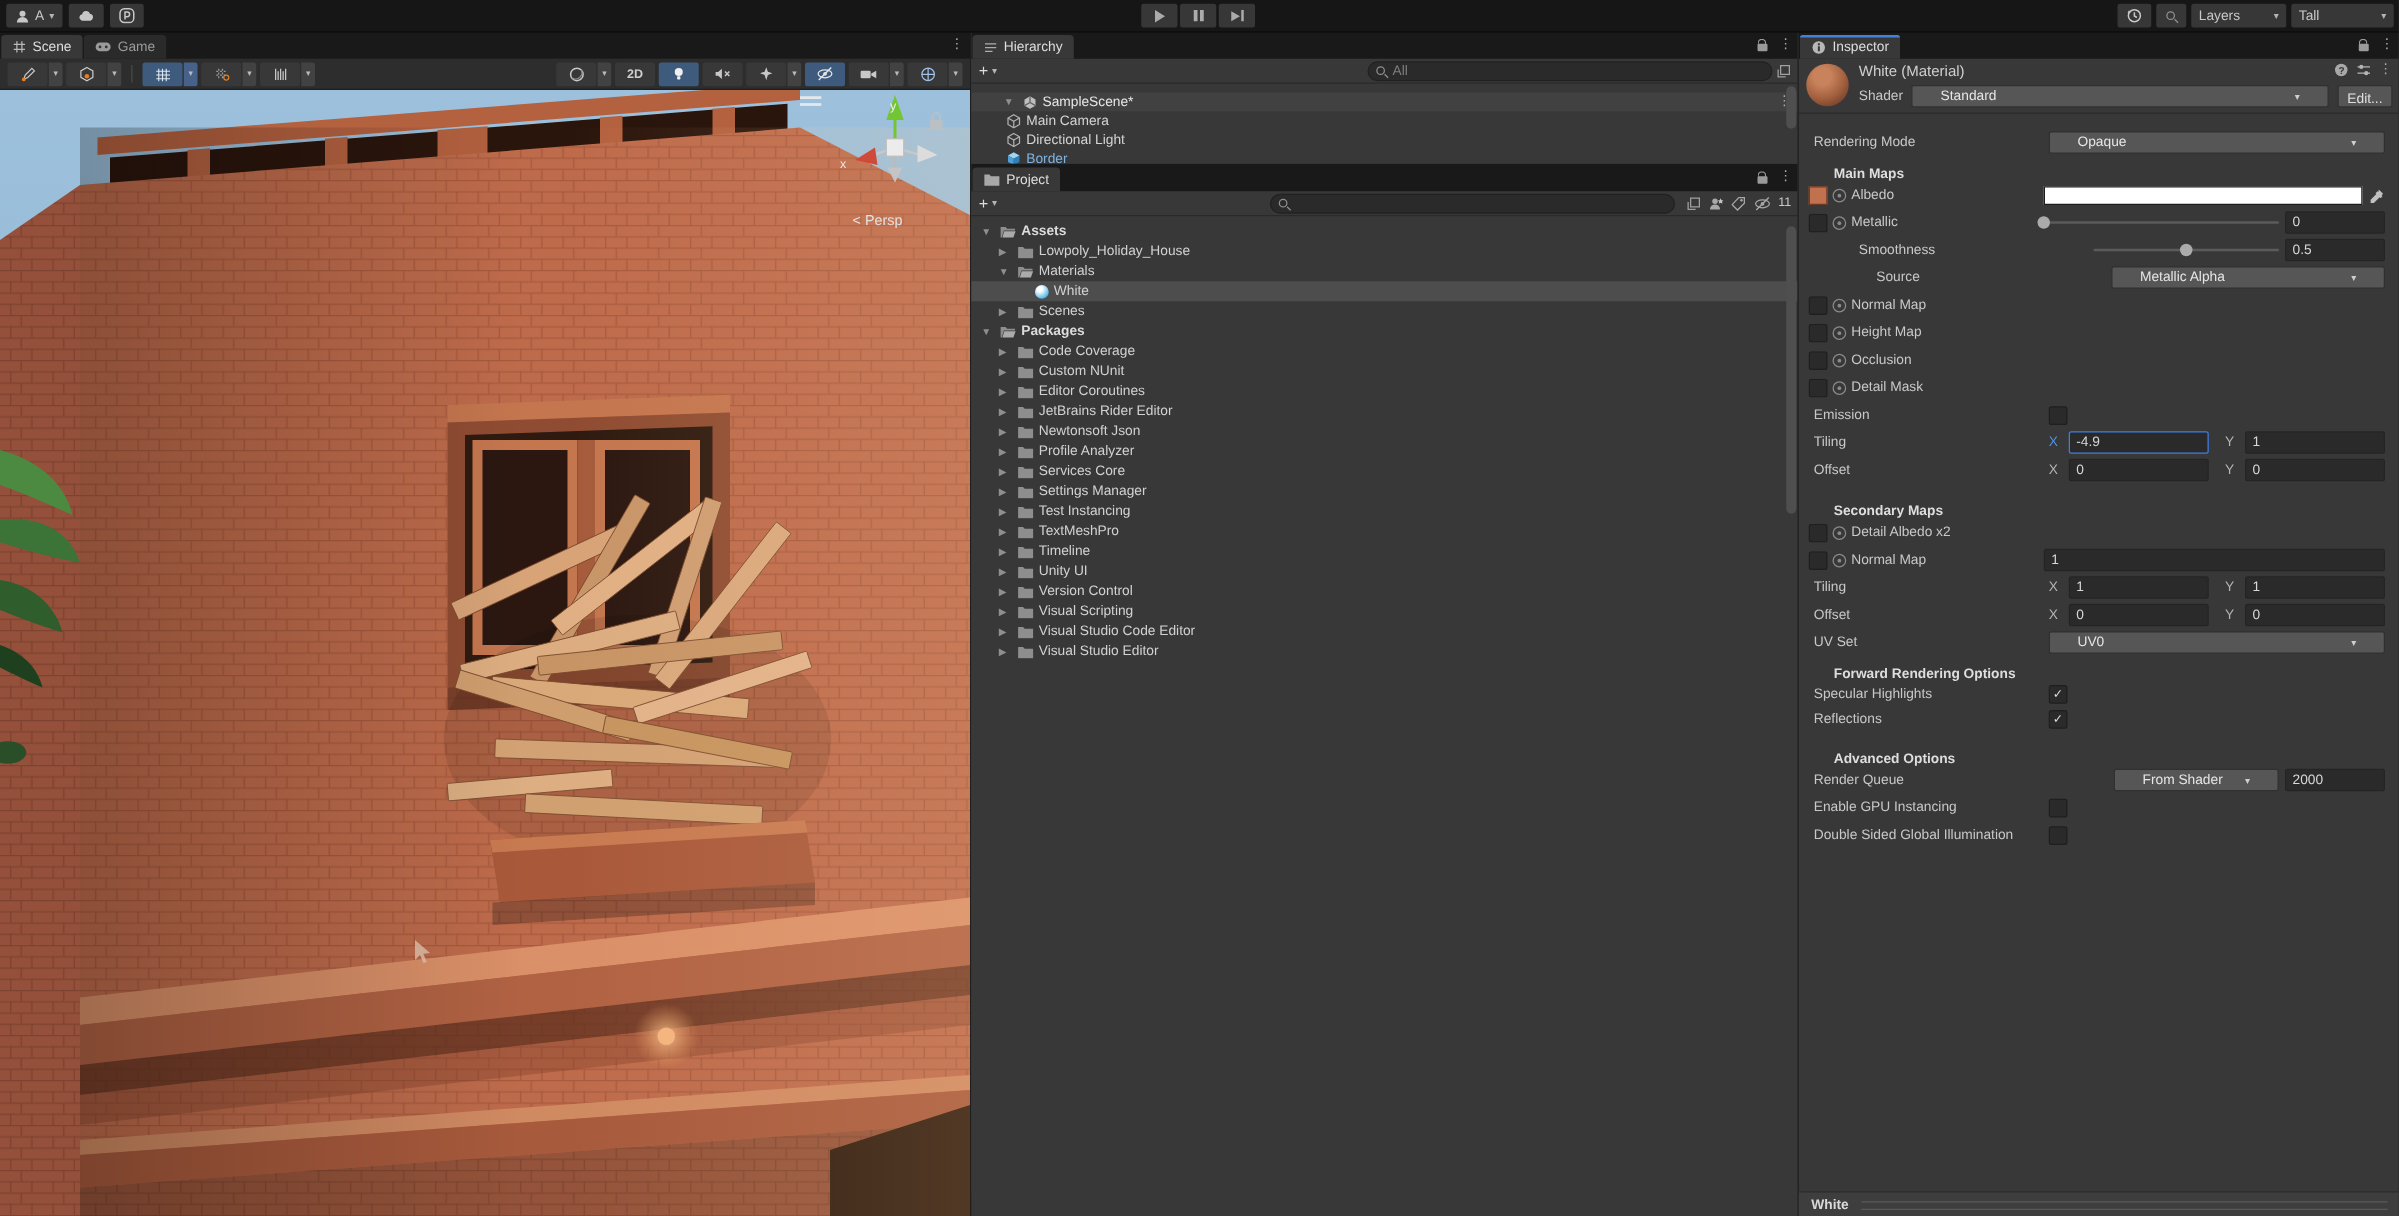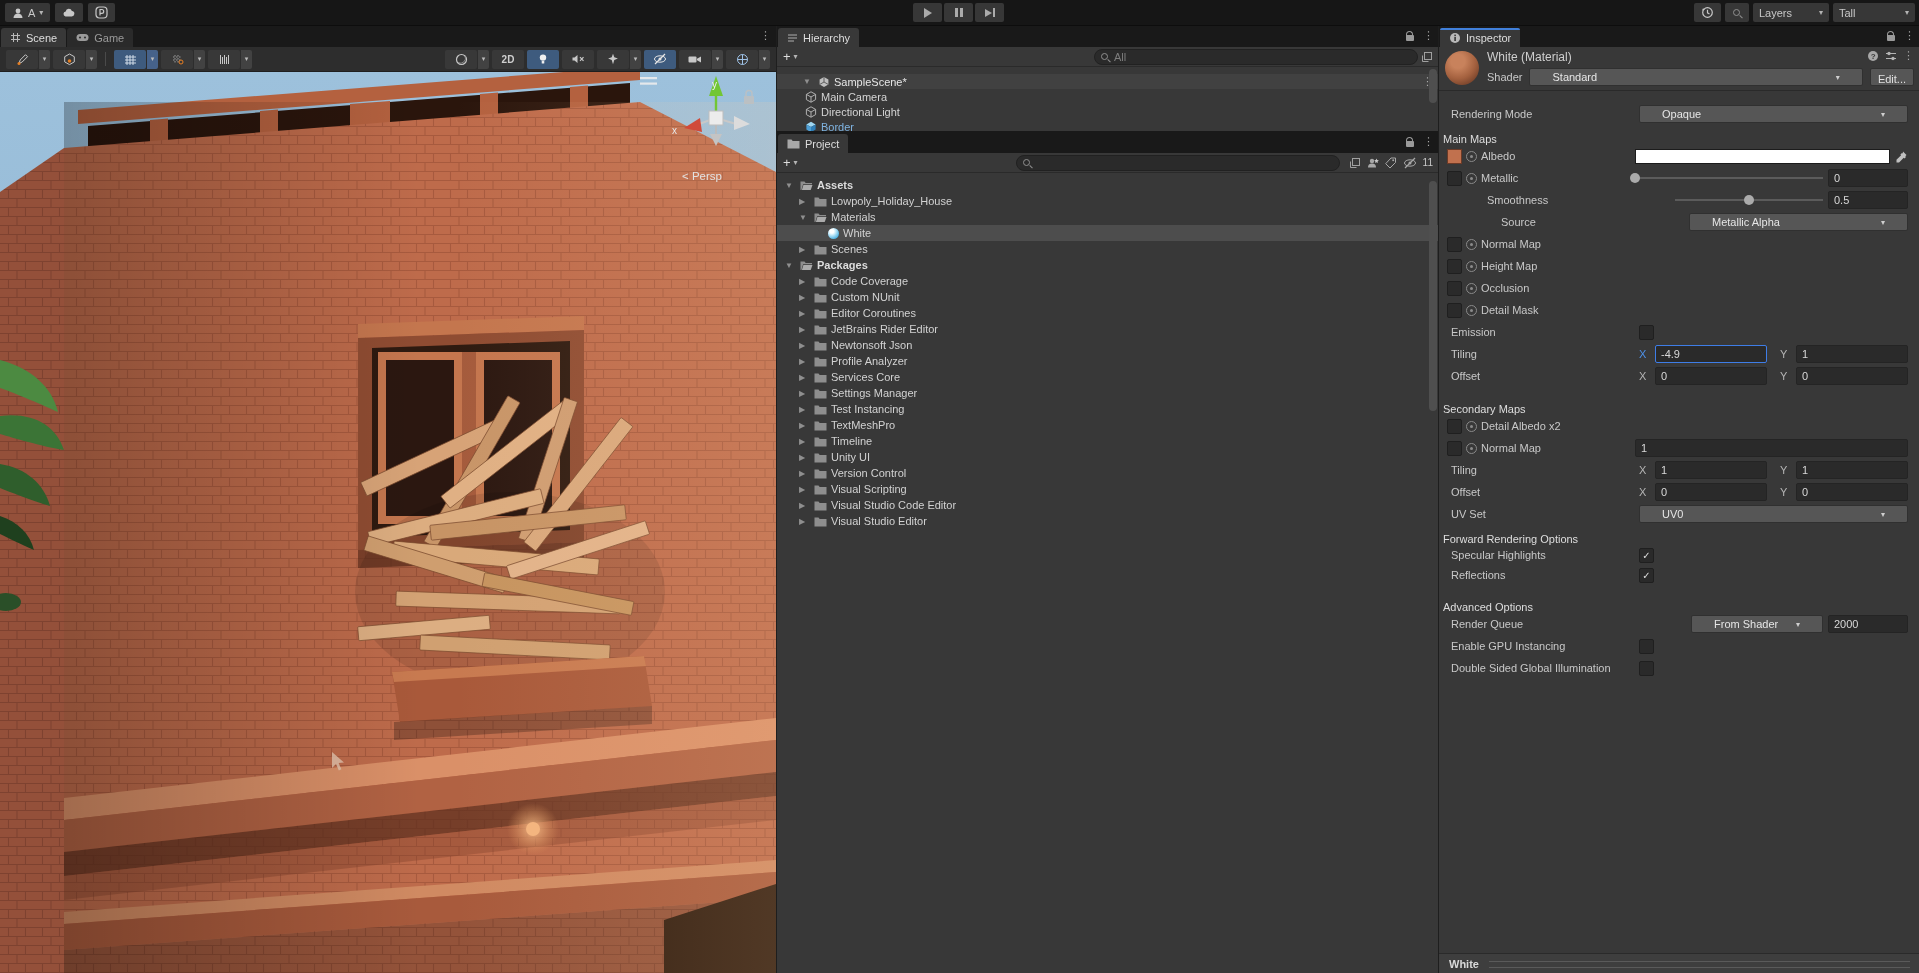--- a/index.html
+++ b/index.html
@@ -92,21 +92,21 @@
   .ihr .l1{display:flex;align-items:flex-start;color:#CFCFCF;font-size:12px;gap:6px}
   .l1 .sp{flex:1}
   .ihr .l2{display:flex;align-items:center;gap:7px}
   .drop{height:16px;background:#565656;border:1px solid #303030;border-radius:2px;color:#E6E6E6;
         display:flex;align-items:center;padding:0 22px;justify-content:space-between;gap:6px;flex:1;min-width:0}
   .drop .caret{color:#CFCFCF}
   .ebtn{height:16px;background:#565656;border:1px solid #303030;border-radius:2px;padding:0 7px;
         display:flex;align-items:flex-end;color:#E0E0E0}
   .icontent{padding:12px 6px 0 0}
   .irow{height:22px;display:flex;align-items:center}
-  .isec{height:20px;display:flex;align-items:end;padding-left:4px;font-weight:normal;color:#DEDEDE}
+  .isec{height:20px;display:flex;align-items:end;padding-left:28px;font-weight:bold;color:#DEDEDE}
   .gap8{height:8px}
   .ilabel{width:188px;flex:none;display:flex;align-items:center;padding-left:12px;
           color:#C8C8C8;white-space:nowrap;overflow:hidden;gap:4px}
   .ilabel.cbx{padding-left:8px}
   .ival{flex:1;display:flex;align-items:center;gap:5px;padding-right:6px;min-width:0}
   .cb{width:13px;height:13px;background:#2A2A2A;border:1px solid #1f1f1f;border-radius:2px;
       flex:none;display:flex;align-items:center;justify-content:center;color:#DDD;font-size:10px}
   .tgt{width:9px;height:9px;border:1px solid #8a8a8a;border-radius:50%;flex:none;position:relative}
   .tgt::after{content:'';position:absolute;left:3px;top:3px;width:3px;height:3px;background:#8a8a8a;border-radius:50%}
   .texthumb{width:13px;height:13px;background:#C1714E;border:1px solid #6B3A27;flex:none}

